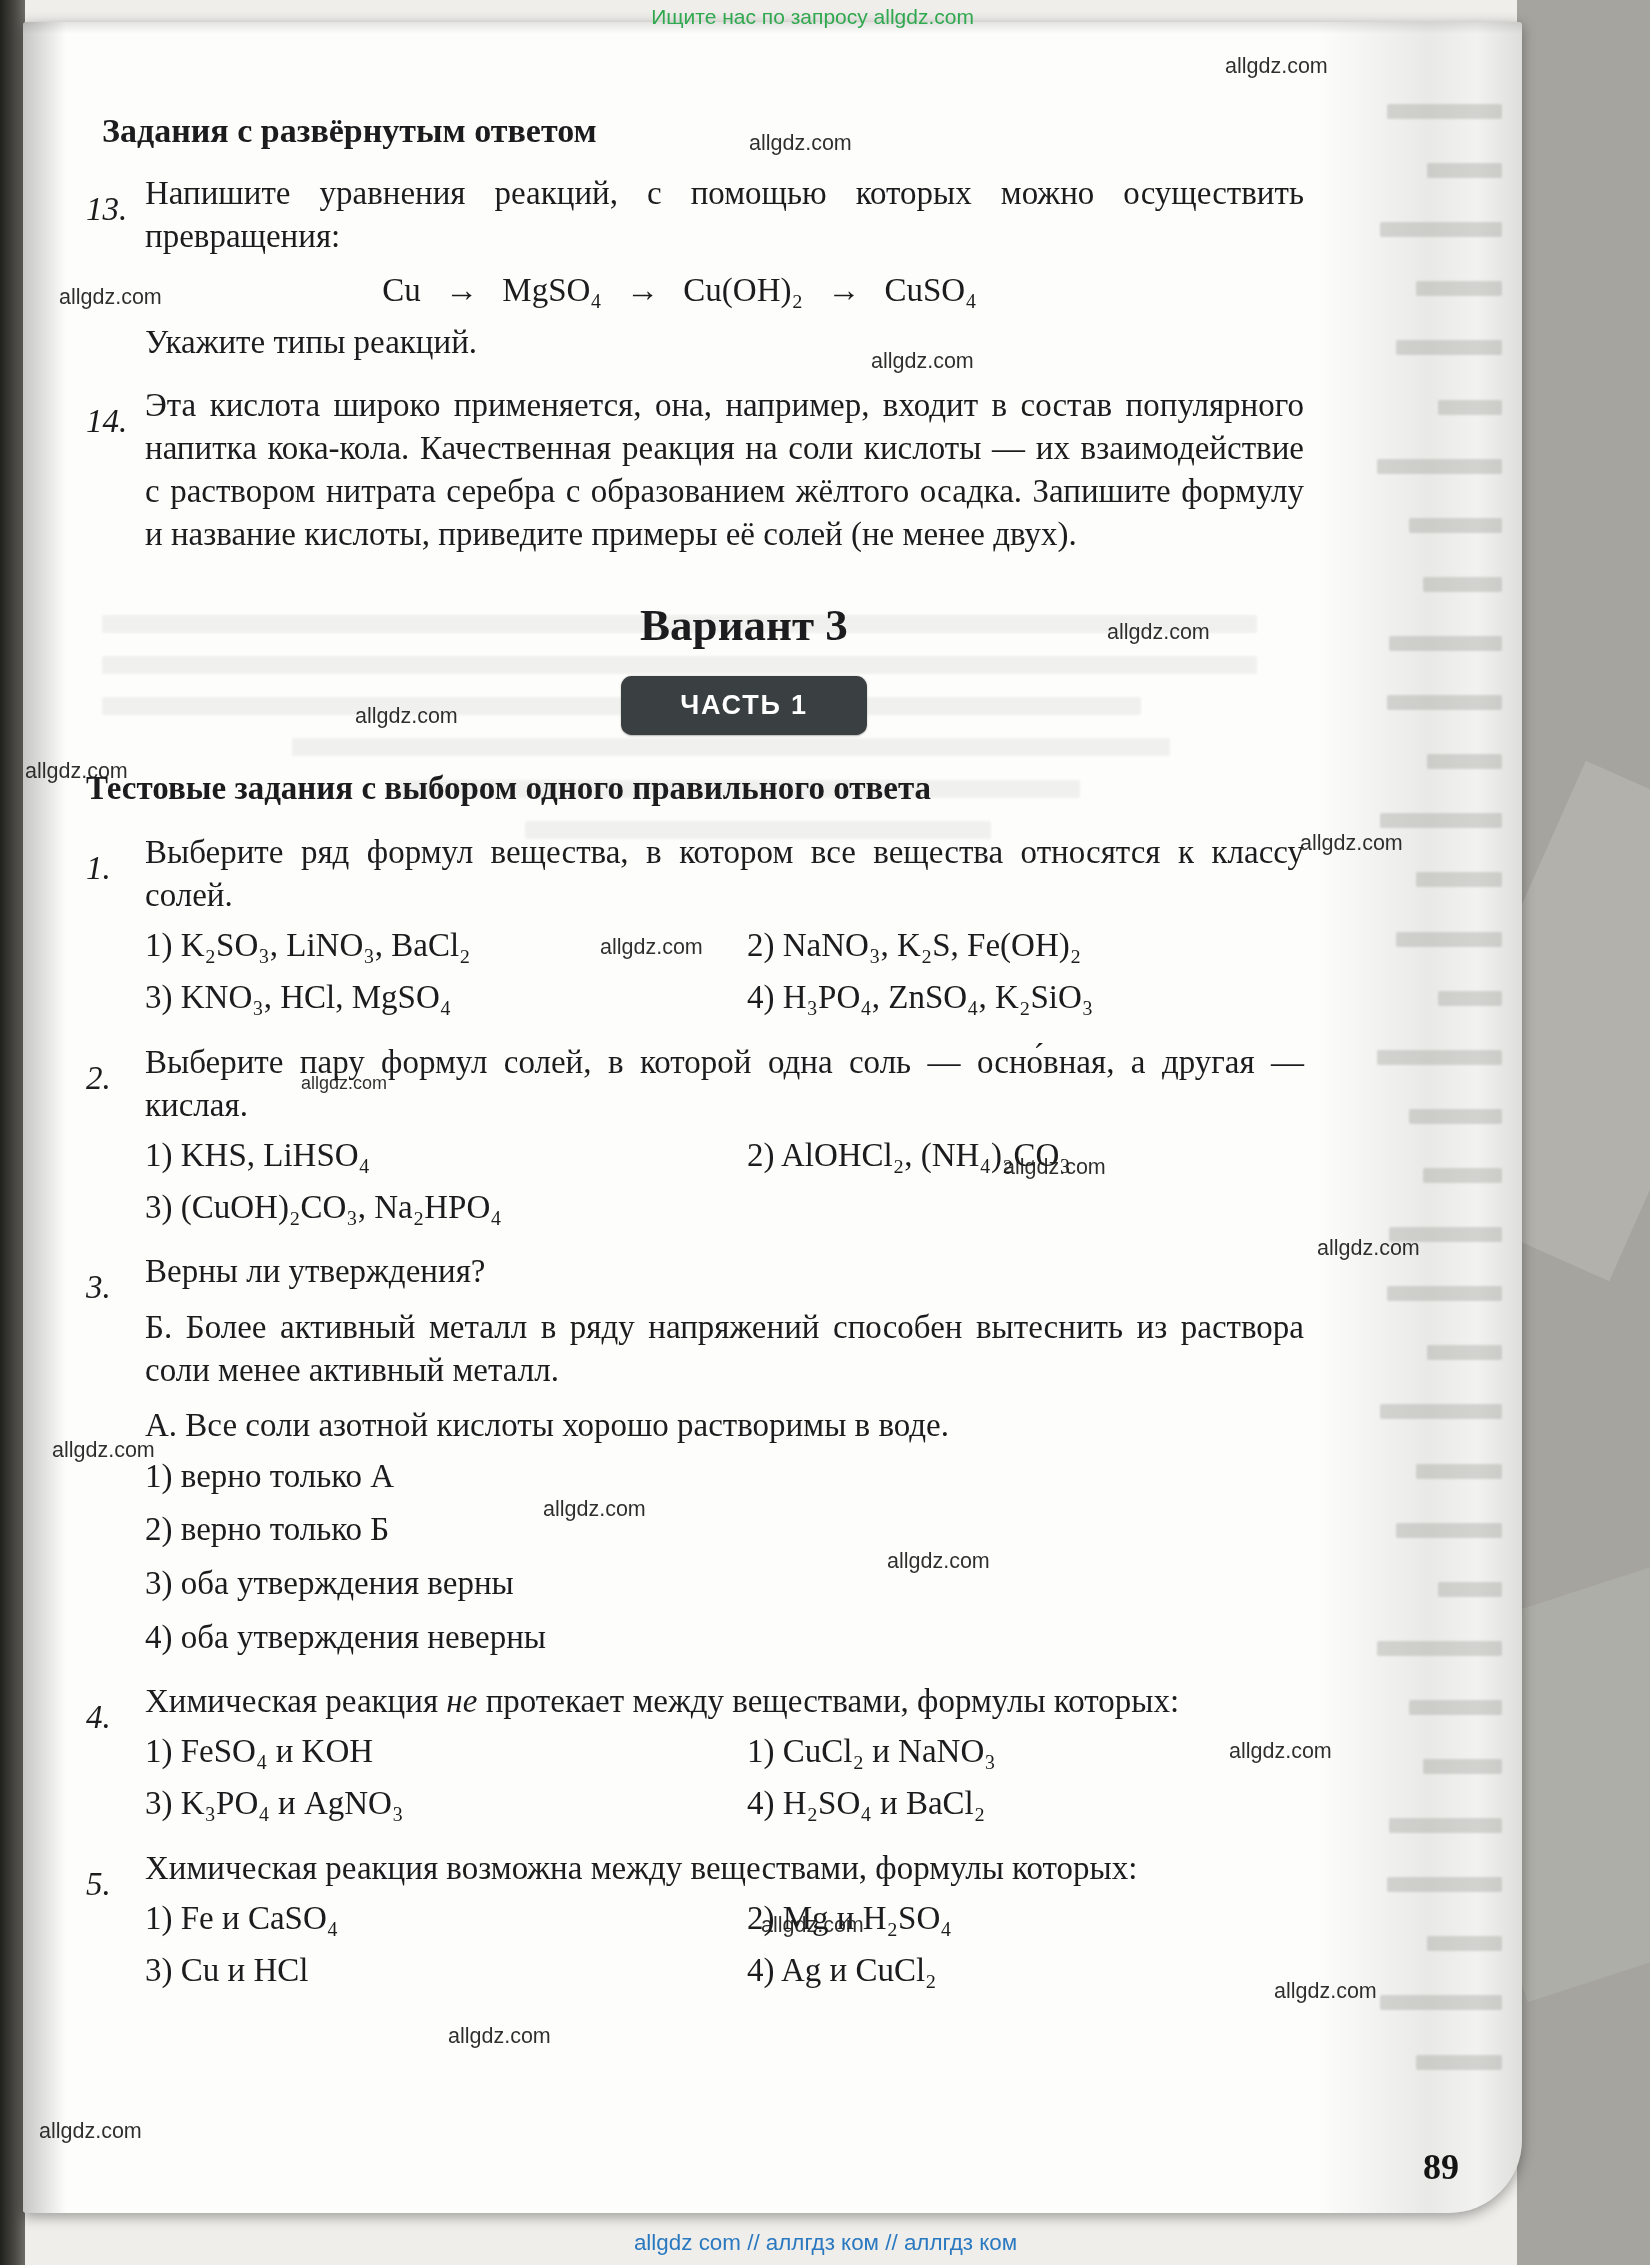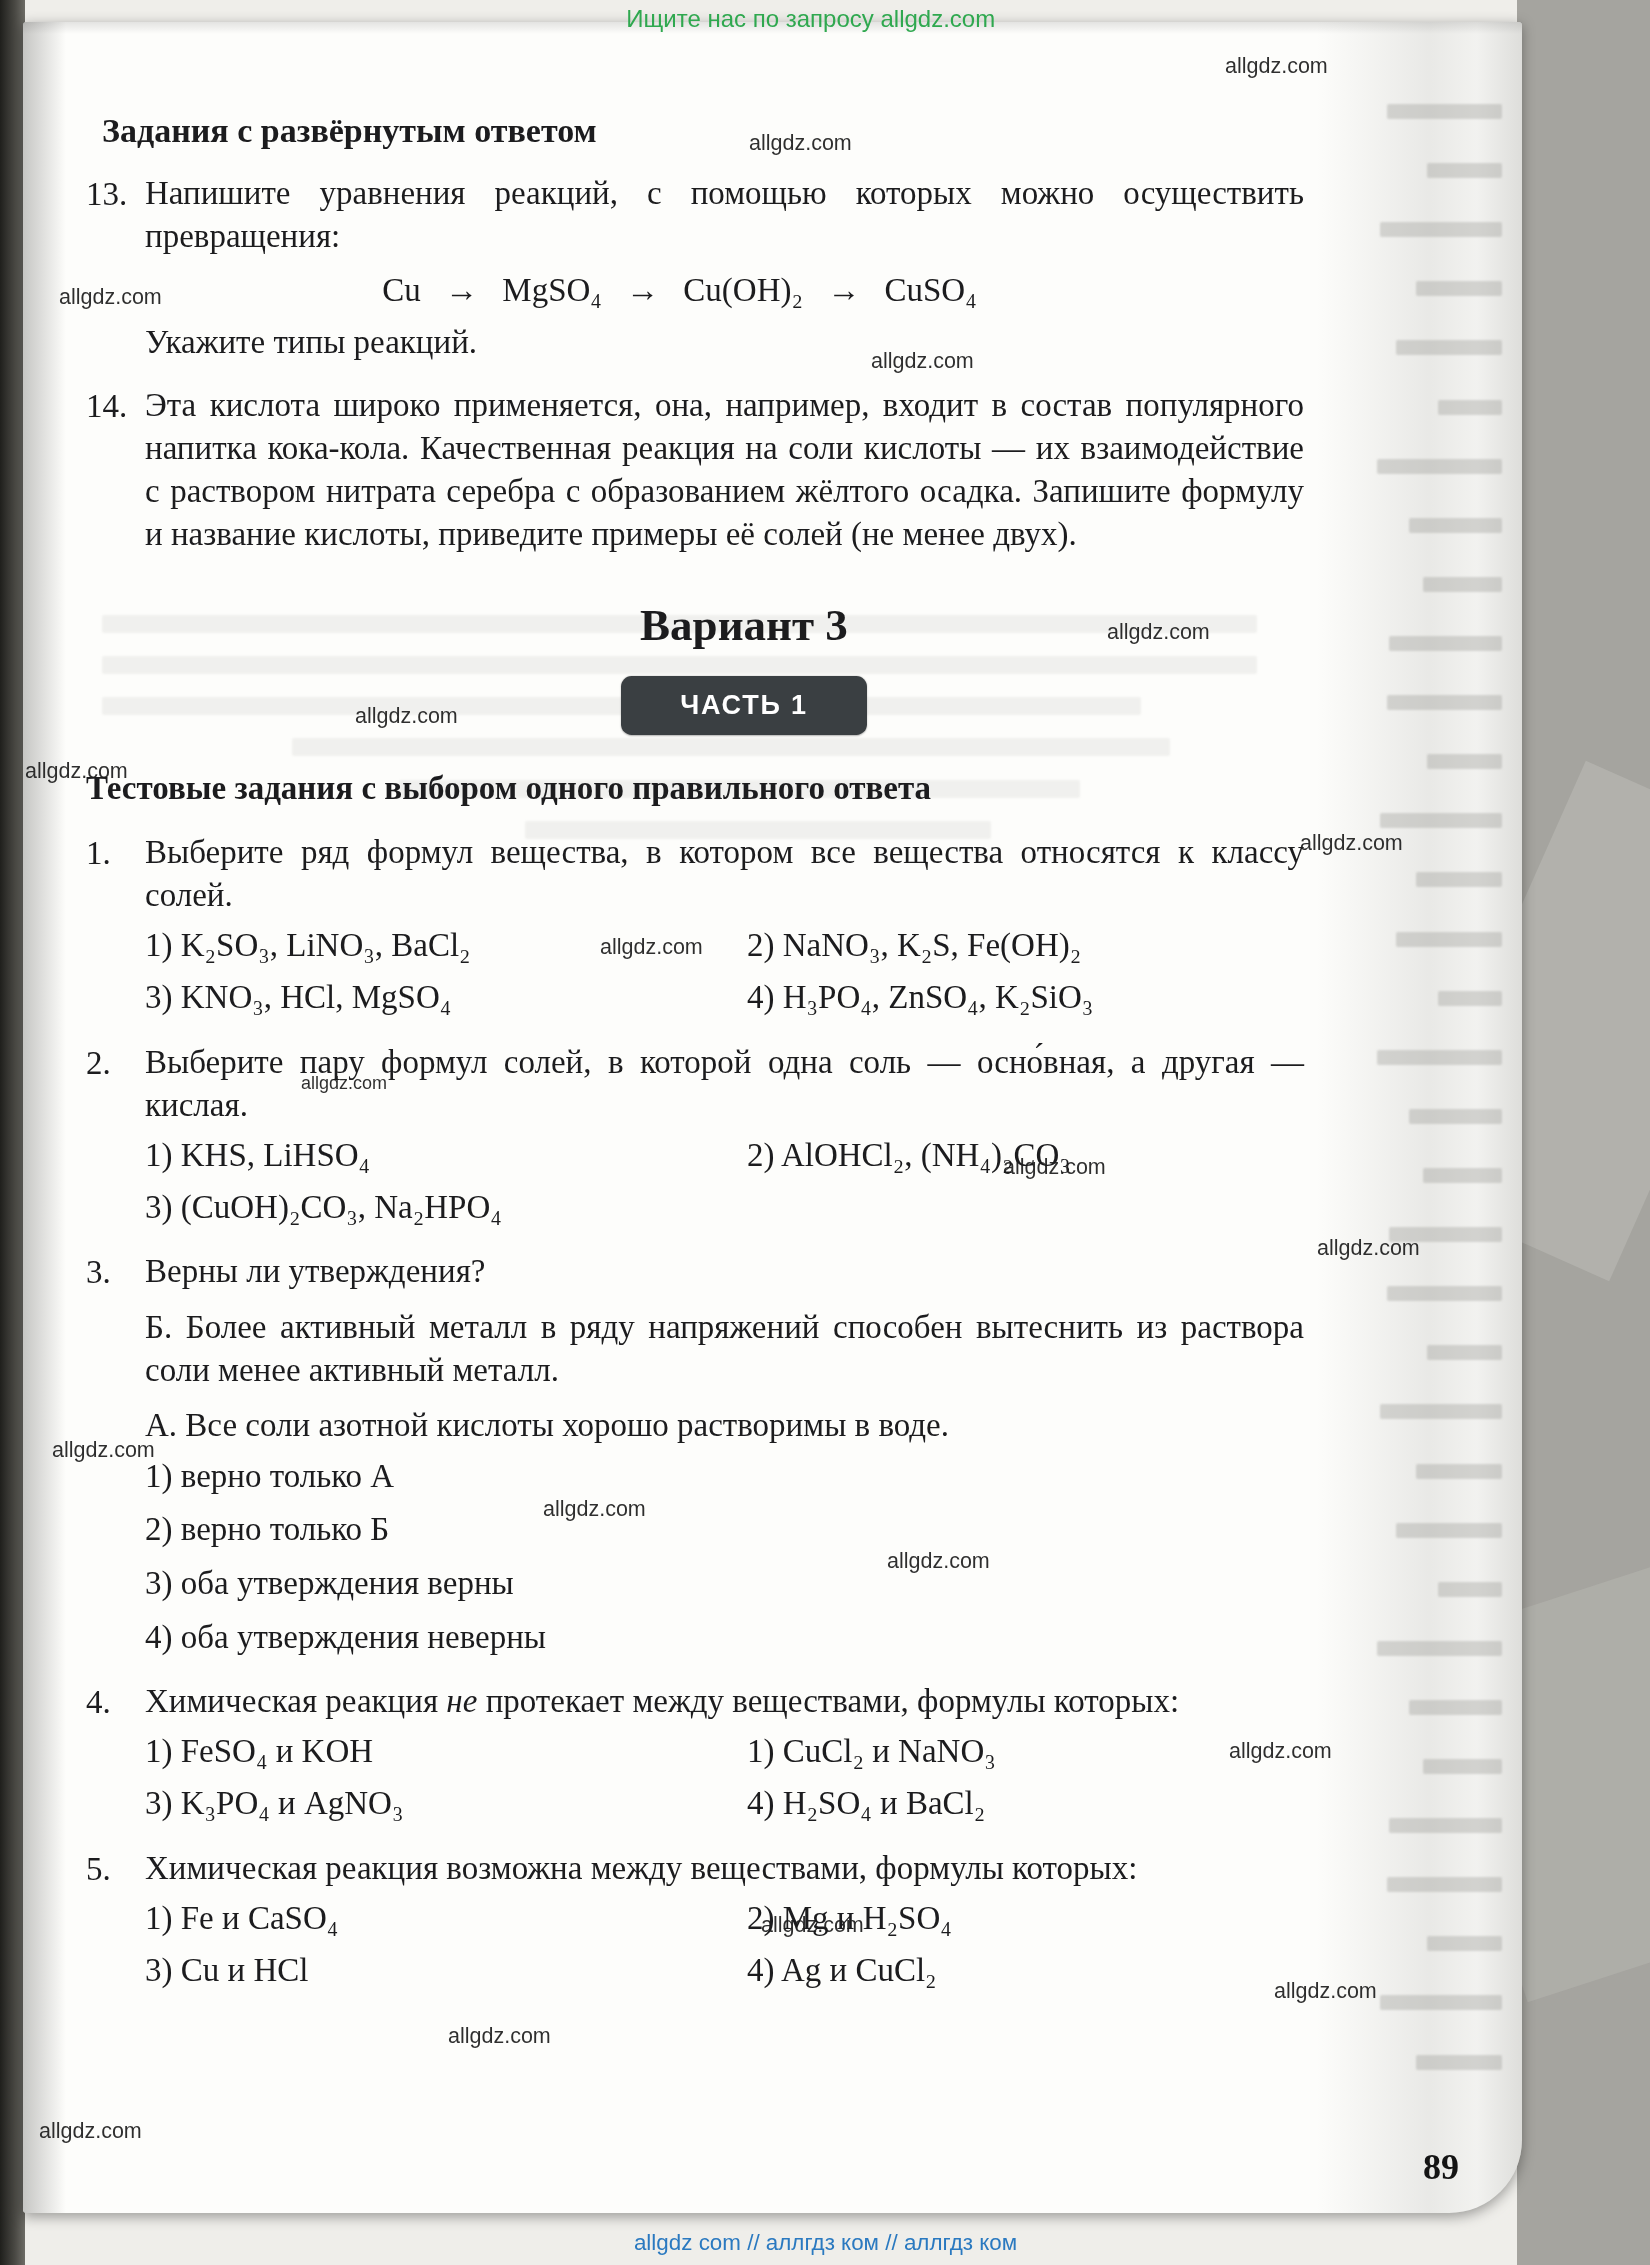--- a/index.html
+++ b/index.html
@@ -27,37 +27,37 @@
   .ghost-col{position:absolute;right:19.7px;top:82px;width:127px;height:2051px;pointer-events:none;}
   .ghost-col .gl{position:absolute;right:0;height:15px;background:#92928d;opacity:.32;
          filter:blur(1.3px);border-radius:1.8px;}
   .ghost-main{position:absolute;left:0;top:0;width:100%;height:100%;pointer-events:none;}
   .ghost-main .gm{position:absolute;height:18px;background:#8e8e89;opacity:.11;filter:blur(1.1px);border-radius:1.8px;}
   
   .content{position:absolute;left:63px;top:86px;width:1218px;font-size:33px;line-height:43px;}
   .sec-h{margin:0 0 18px 16px;font-size:34px;line-height:45px;font-weight:bold;}
   .task{position:relative;padding-left:59px;margin-top:19.7px;}
   .task p{margin:0;text-align:justify;hyphens:auto;-webkit-hyphens:auto;}
-  .tnum{position:absolute;left:0;top:1px;}
+  .tnum{position:absolute;left:0;top:16px;font-style:italic;}
   .formula{margin:10.7px 0 9px 0;text-align:center;transform:translateX(-45px);word-spacing:16px;}
   .tail{margin-top:0;}
   .variant{margin-top:41px;font-size:45px;line-height:56px;font-weight:bold;text-align:center;transform:translateX(49px);}
   .badge-row{margin-top:23px;display:flex;justify-content:center;}
   .badge{transform:translateX(49px);background:#3a3f42;color:#ffffff;
          font-family:"Liberation Sans",sans-serif;font-weight:bold;font-size:27px;letter-spacing:1.8px;
          padding:8px 59px;border-radius:10.7px;box-shadow:0 0.9px 1.8px rgba(0,0,0,.3);}
   .test-h{margin:32px 0 0 0;font-size:33px;line-height:43px;font-weight:bold;}
   .q{margin-top:21.5px;}
   .opts{margin-top:7.2px;display:grid;grid-template-columns:602px 1fr;row-gap:9px;}
   .opts.single{grid-template-columns:1fr;row-gap:10.7px;}
   .stmt{margin-top:12.5px !important;text-align:justify;}
   .pagenum{position:absolute;right:63px;bottom:25px;font-size:36px;font-weight:bold;color:#141414;margin-top:44px;}
   
   .top-note{position:absolute;left:50%;transform:translateX(-54%);top:5.4px;
-        font-family:"Liberation Sans",sans-serif;font-size:24px;color:#2fa84f;white-space:nowrap;}
+        font-family:"Liberation Sans",sans-serif;font-size:21px;color:#2fa84f;white-space:nowrap;}
   .footer-links{position:absolute;left:50%;transform:translateX(-50%);top:2230px;
         font-family:"Liberation Sans",sans-serif;font-size:22.4px;color:#2a79c0;white-space:nowrap;}
   .wm{position:absolute;font-family:"Liberation Sans",sans-serif;font-size:21.5px;color:#1d1d1d;
         opacity:.92;white-space:nowrap;z-index:6;}
   .wm.sm{font-size:18px;}
   em{font-style:italic;}
 </style>
 </head>
 <body>
 

